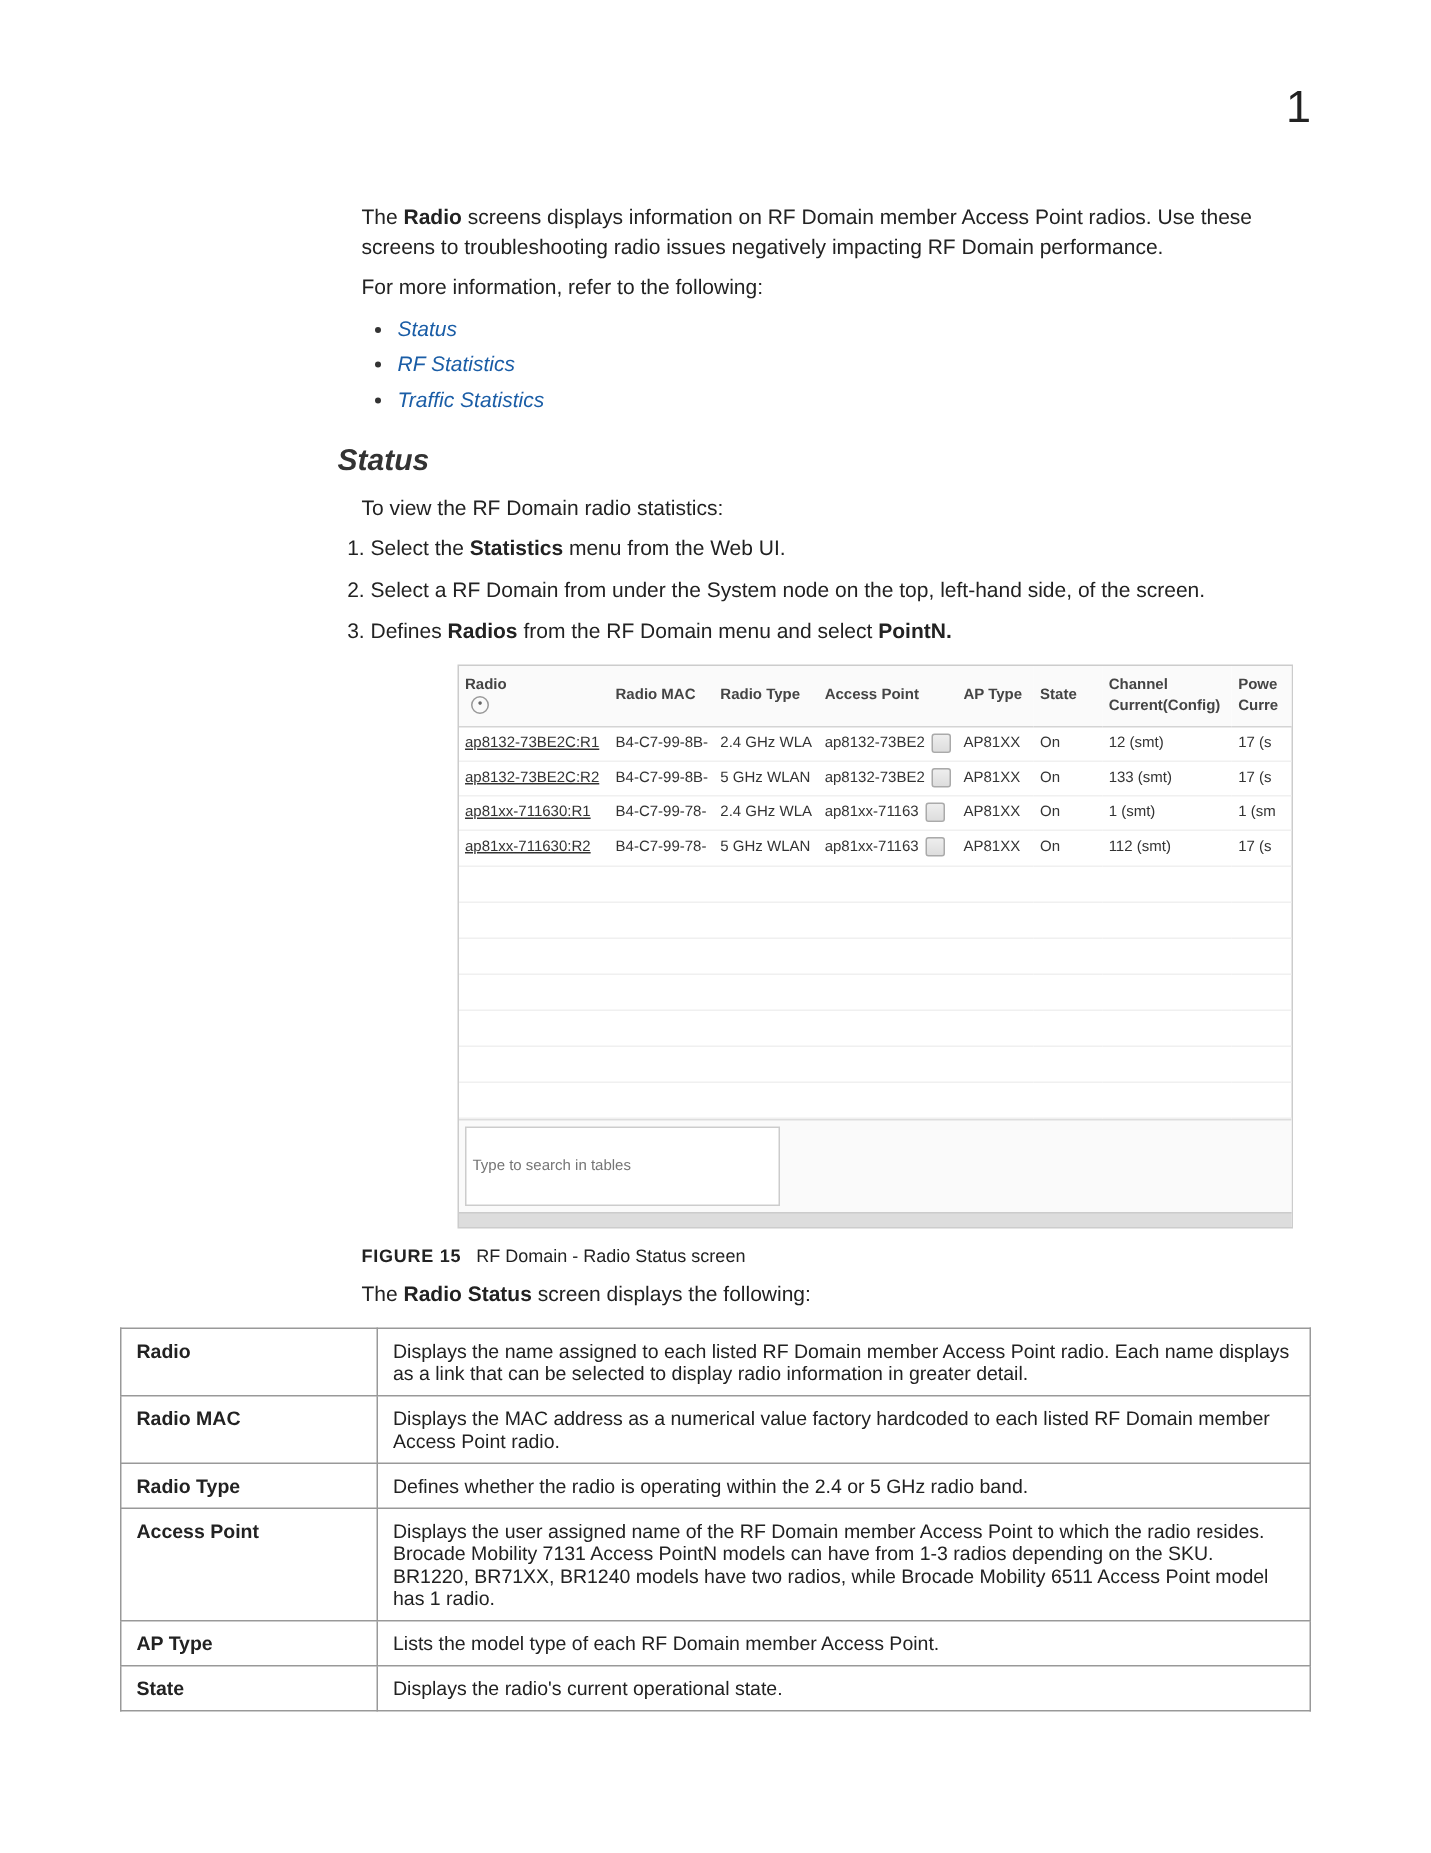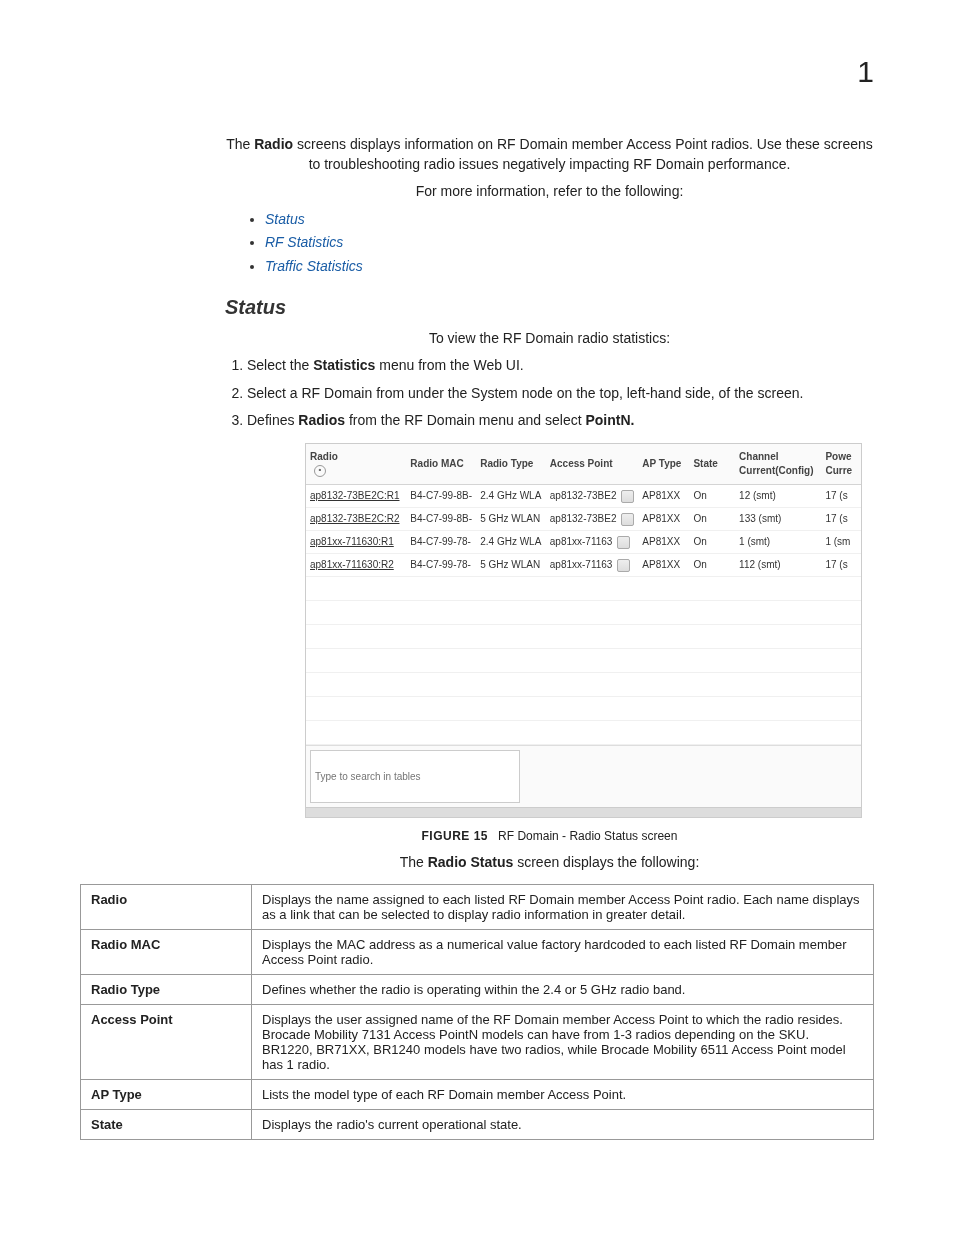--- a/index.html
+++ b/index.html
@@ -22,21 +22,21 @@
     right: 80px;
     font-size: 30px;
     font-weight: normal;
   }
   .content {
     margin-left: 145px;
     margin-top: 80px;
     font-size: 14px;
     line-height: 1.4;
   }
-  .content p { margin: 8px 0; text-align: center; }
+  .content p { margin: 8px 16px; }
   .content ul.links {
     list-style-type: disc;
     padding-left: 40px;
     margin: 6px 0 14px 0;
   }
   .content ul.links li {
     margin: 4px 0;
     color: #333;
   }
   .content ul.links li a {

